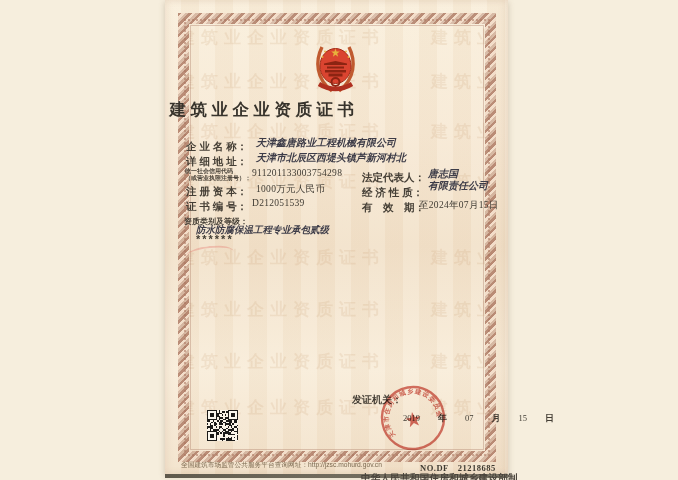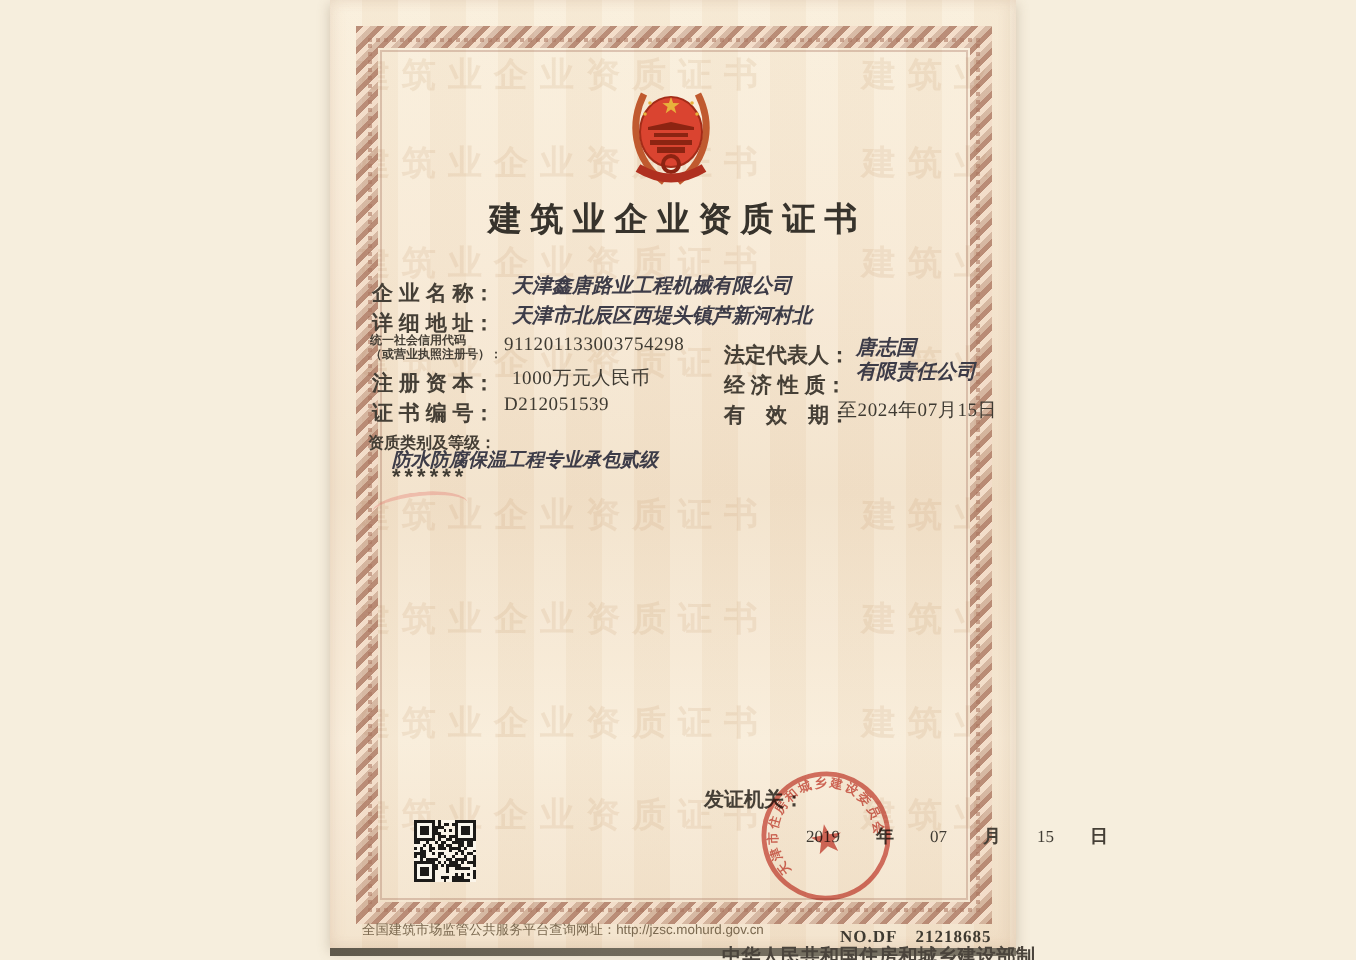--- a/index.html
+++ b/index.html
@@ -24,21 +24,21 @@
   }
   .lace::before{content:"";position:absolute;inset:-5px;border:2px dotted rgba(171,118,96,.55);}
   .lace::after{content:"";position:absolute;inset:1px;border:1px solid rgba(167,115,94,.35);}
 
   
   .wm{position:absolute;left:178px;width:318px;height:20px;overflow:hidden;white-space:nowrap;
       text-align:center;font-weight:bold;font-size:17px;letter-spacing:6px;color:var(--watermark);opacity:.16;}
 
   
   .emblem{position:absolute;left:312px;top:39px;width:47px;height:57px;}
-  .title{position:absolute;left:165px;top:99px;width:343px;text-align:center;
+  .title{position:absolute;left:165px;top:99px;width:343px;text-align:left;
          font-size:16.5px;font-weight:bold;letter-spacing:4.5px;text-indent:4.5px;color:var(--ink_title);}
   .subtitle{position:absolute;left:165px;top:122px;width:343px;text-align:center;
             font-size:9.5px;font-weight:bold;letter-spacing:2px;color:var(--ink_title);}
 
   
   .lbl{position:absolute;font-size:10.5px;font-weight:bold;color:var(--ink_label);white-space:nowrap;}
   .lbl-sm{position:absolute;font-size:6px;line-height:6.6px;font-weight:bold;color:var(--ink_label);white-space:nowrap;}
   .val-hand{position:absolute;font-family:"DejaVu Serif", serif;font-style:italic;font-weight:600;
             font-size:10px;color:var(--ink_hand);white-space:nowrap;text-align:center;}
   .val-typed{position:absolute;font-family:"Liberation Serif", serif;font-size:9.5px;letter-spacing:.3px;

